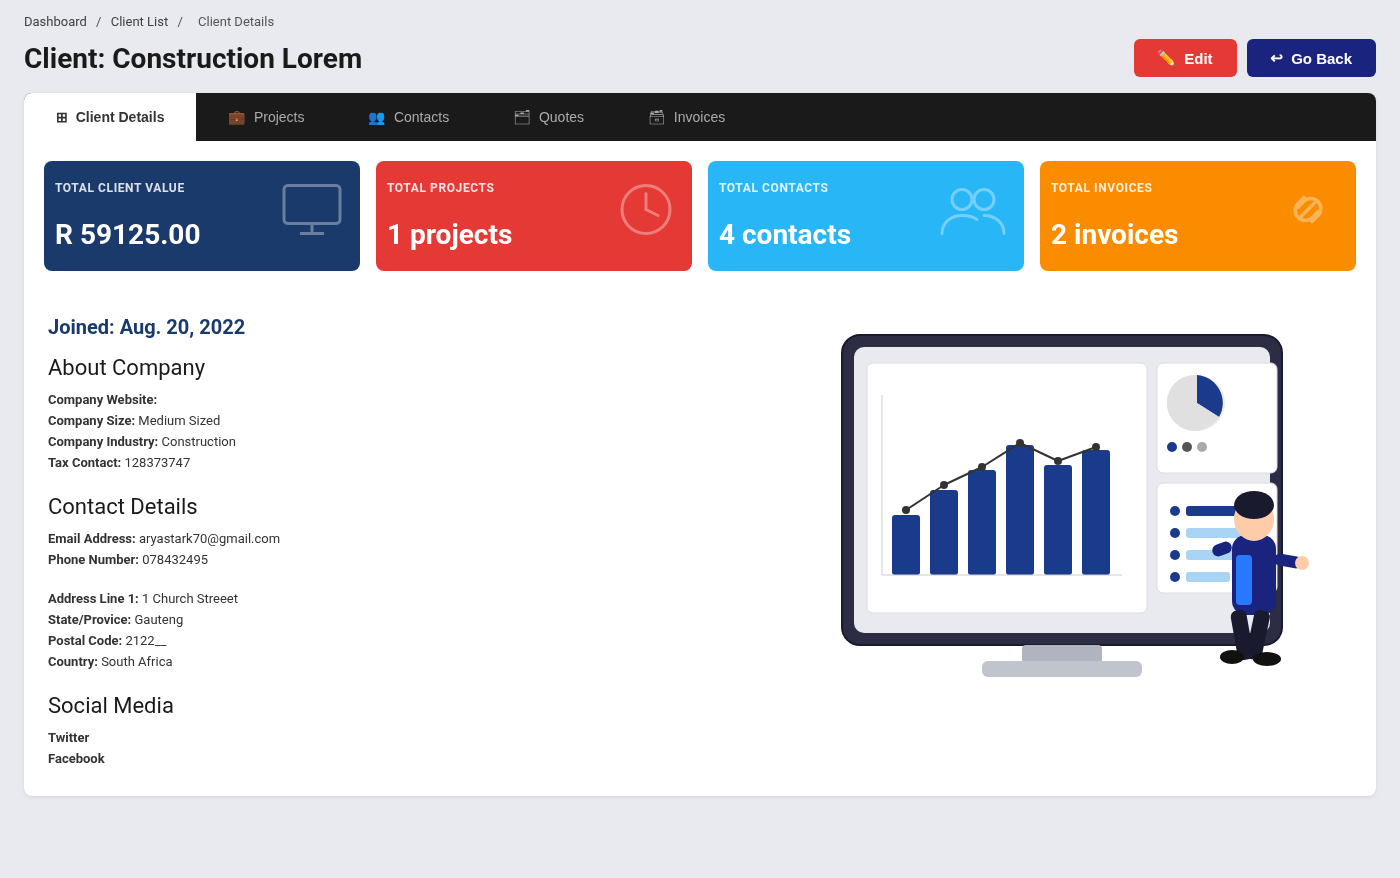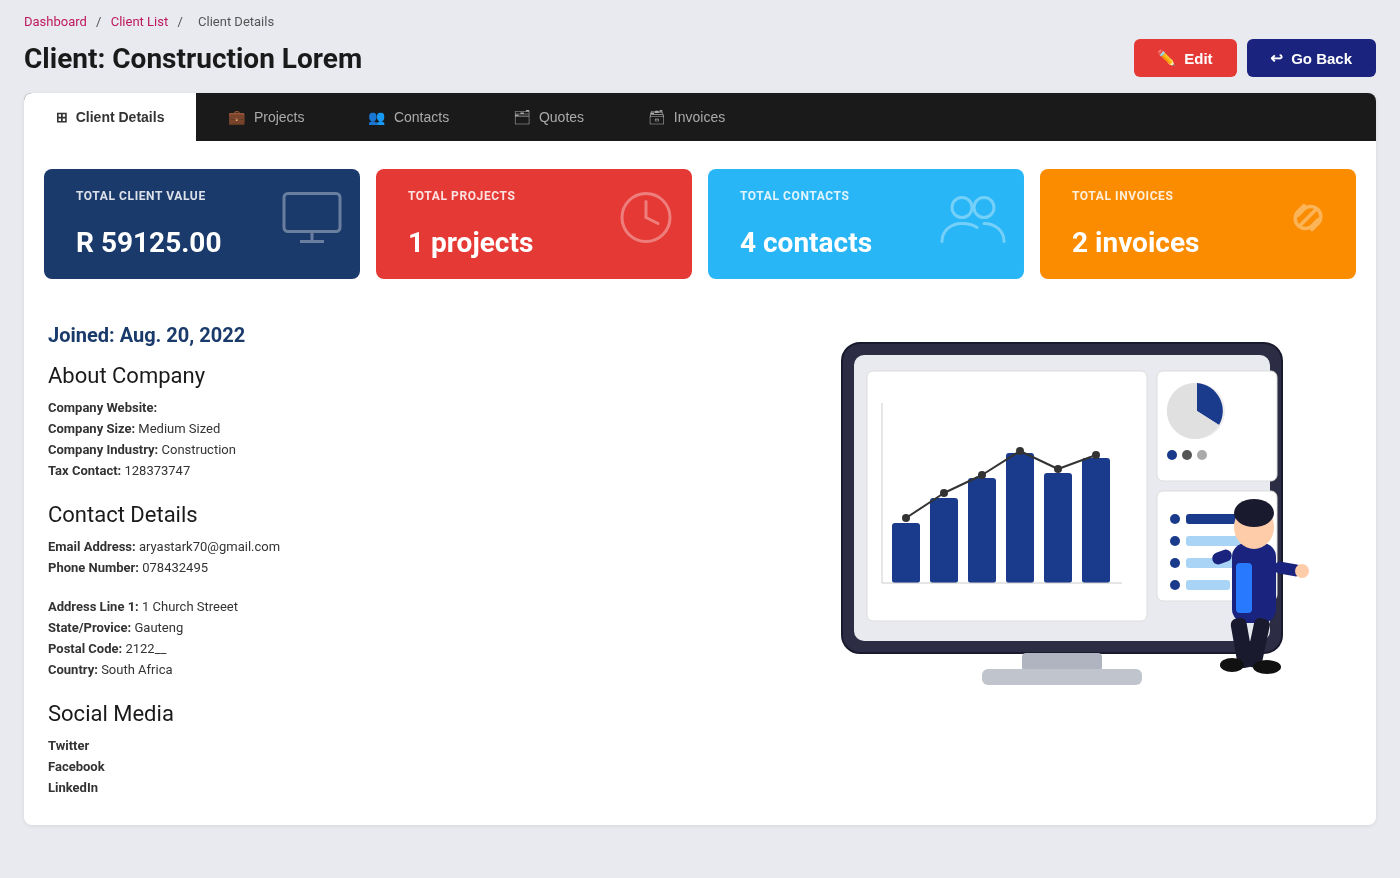--- a/index.html
+++ b/index.html
@@ -9,21 +9,21 @@
       min-height: 878px;
       color: #333;
     }
 
     
     .breadcrumb {
       padding: 14px 24px 6px;
       font-size: 13px;
       color: #555;
     }
-    .breadcrumb a { color: #be185d; text-decoration: none; text-align: center; }
+    .breadcrumb a { color: #404040; text-decoration: none; text-align: center; }
     .breadcrumb span { margin: 0 6px; }
 
     
     .page-header {
       display: flex;
       align-items: center;
       justify-content: space-between;
       padding: 4px 24px 16px;
     }
     .page-title {
@@ -97,28 +97,27 @@
     
     .stats-row {
       display: grid;
       grid-template-columns: 1fr 1fr 1fr 1fr;
       gap: 0;
       padding: 20px;
       gap: 16px;
     }
     .stat-card {
       border-radius: 8px;
-      padding: 20px 32px;
+      padding: 20px 11px;
       display: flex;
       flex-direction: column;
       justify-content: space-between;
       min-height: 110px;
       position: relative;
       overflow: hidden;
-      margin-top: 8px;
     }
     .stat-card-blue { background: #1a3a6b; }
     .stat-card-red { background: #e53935; }
     .stat-card-cyan { background: #29b6f6; }
     .stat-card-orange { background: #fb8c00; }
 
     .stat-label {
       font-size: 12px;
       font-weight: 700;
       letter-spacing: 0.05em;
@@ -340,23 +339,20 @@
       </div>
 
       <div class="social-section">
         <h2 class="section-title">Social Media</h2>
         <div class="info-row">
           <strong>Twitter</strong>
         </div>
         <div class="info-row">
           <strong>Facebook</strong>
         </div>
-        <div class="info-row">
-          <strong>LinkedIn</strong>
-        </div>
       </div>
     </div>
 
     <div class="right-content">
       <svg width="560" height="440" viewBox="0 0 560 440">
 
         <rect x="60" y="20" width="440" height="310" rx="18" fill="#2c2c44" stroke="#1a1a2e" stroke-width="2"></rect>
 
         <rect x="72" y="32" width="416" height="286" rx="10" fill="#e8eaf0"></rect>
 

